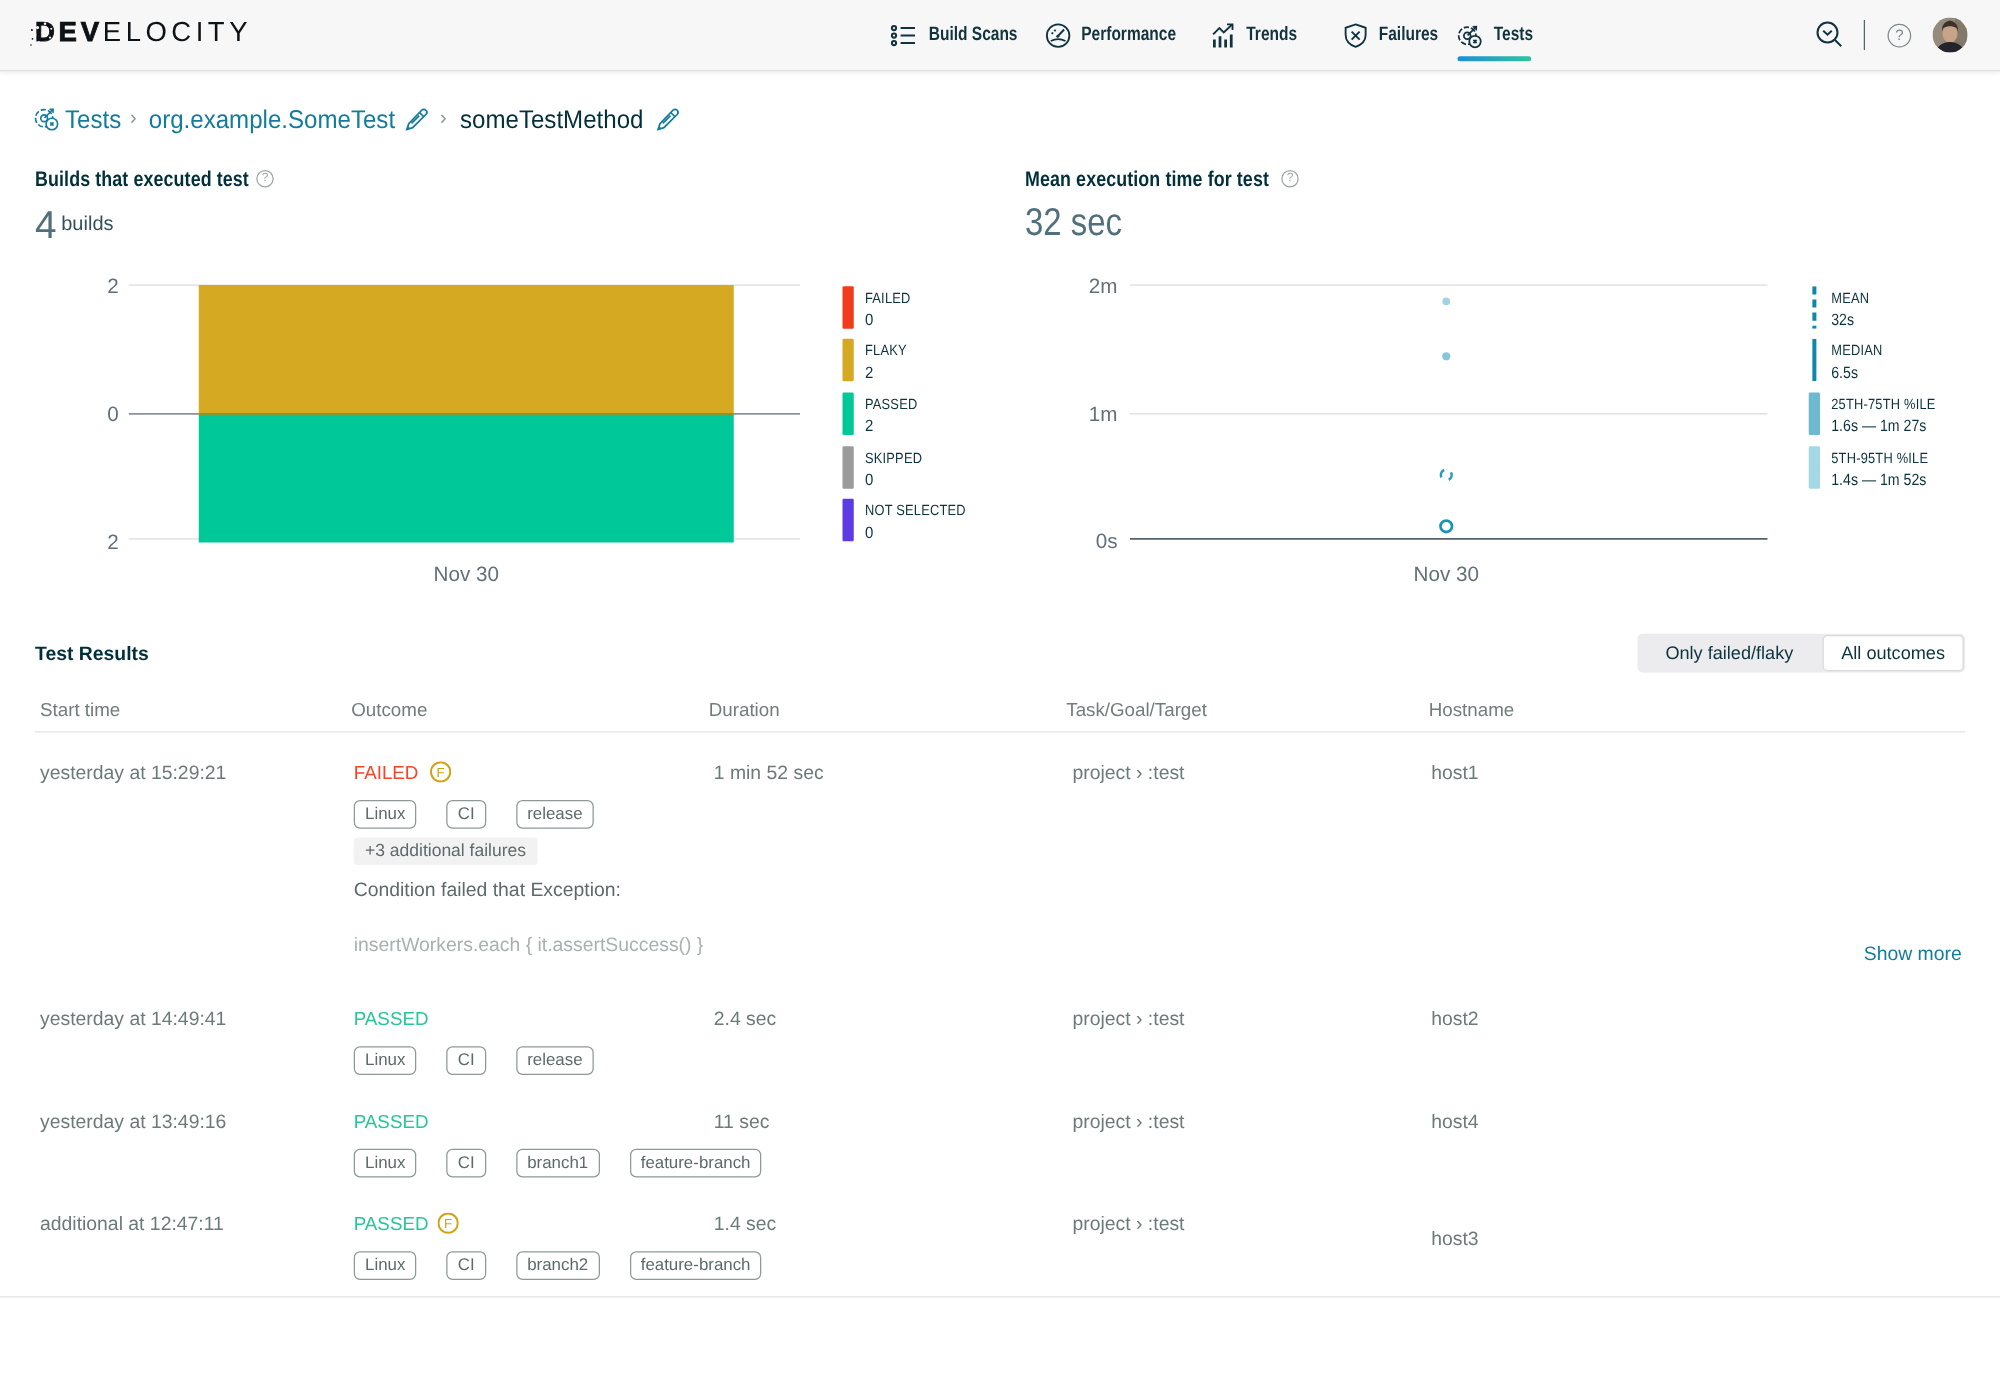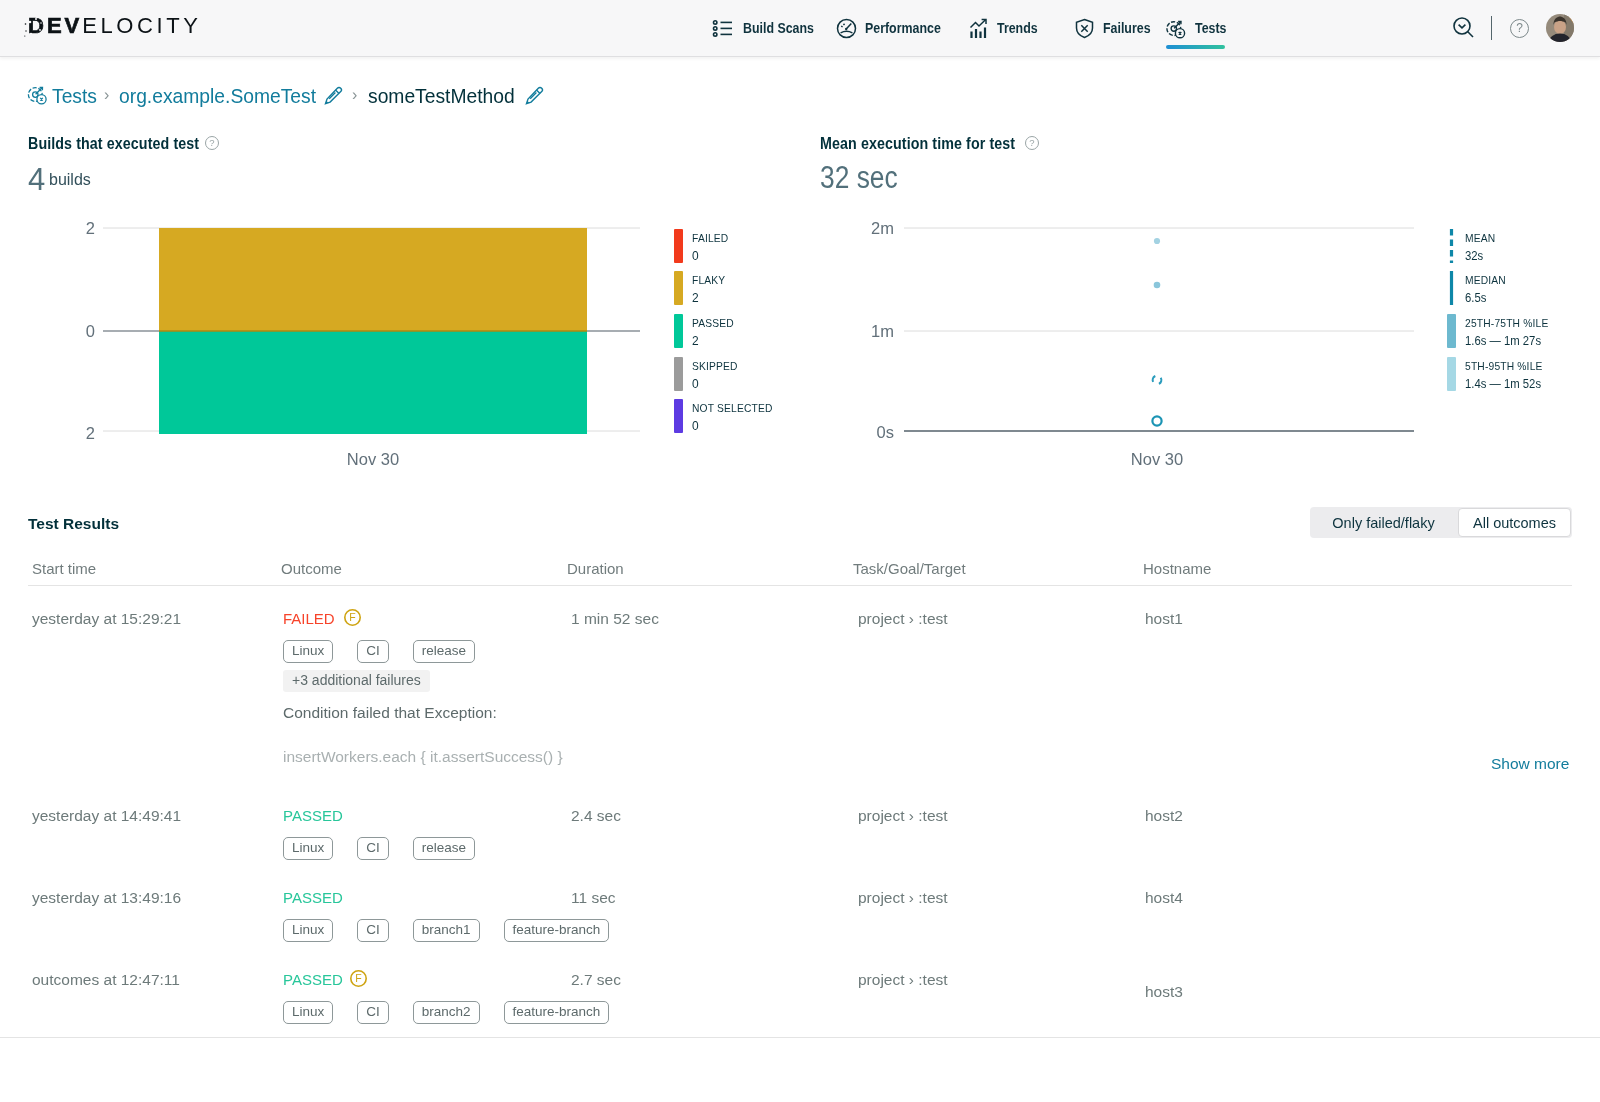--- a/index.html
+++ b/index.html
@@ -306,26 +306,26 @@
   <div class="td" style="left:1145px; top:807px;">host2</div>
   <div class="abs" style="left:283px; top:837px;"><span class="tag">Linux</span><span class="tag">CI</span><span class="tag">release</span></div>
 
   <div class="td" style="left:32px; top:889px;">yesterday at 13:49:16</div>
   <div class="abs" style="left:283px; top:889px; font-size:15px; color:#27c69a;">PASSED</div>
   <div class="td" style="left:571px; top:889px;">11 sec</div>
   <div class="td" style="left:858px; top:889px;">project › :test</div>
   <div class="td" style="left:1145px; top:889px;">host4</div>
   <div class="abs" style="left:283px; top:919px;"><span class="tag">Linux</span><span class="tag">CI</span><span class="tag">branch1</span><span class="tag">feature-branch</span></div>
 
-  <div class="td" style="left:32px; top:971px;">outcomes at 12:47:11</div>
+  <div class="td" style="left:32px; top:971px;">additional at 12:47:11</div>
   <div class="abs" style="left:283px; top:971px; font-size:15px; color:#27c69a;">PASSED</div>
   <svg class="abs" style="left:350px; top:970px;" width="17" height="17" viewBox="0 0 17 17" fill="none">
     <circle cx="8.5" cy="8.5" r="7.7" stroke="#cfa413" stroke-width="1.6"></circle>
     <text x="8.5" y="12.3" font-size="10.5" fill="#cfa413" text-anchor="middle" font-family="Liberation Sans">F</text>
   </svg>
-  <div class="td" style="left:571px; top:971px;">2.7 sec</div>
+  <div class="td" style="left:571px; top:971px;">1.4 sec</div>
   <div class="td" style="left:858px; top:971px;">project › :test</div>
   <div class="td" style="left:1145px; top:971px;margin-top:12px;">host3</div>
   <div class="abs" style="left:283px; top:1001px;"><span class="tag">Linux</span><span class="tag">CI</span><span class="tag">branch2</span><span class="tag">feature-branch</span></div>
 
   <div class="abs" style="left:0; top:1037px; width:1600px; border-top:1px solid #e4e4e4;"></div>
 
 </div>
 
 </body></html>

